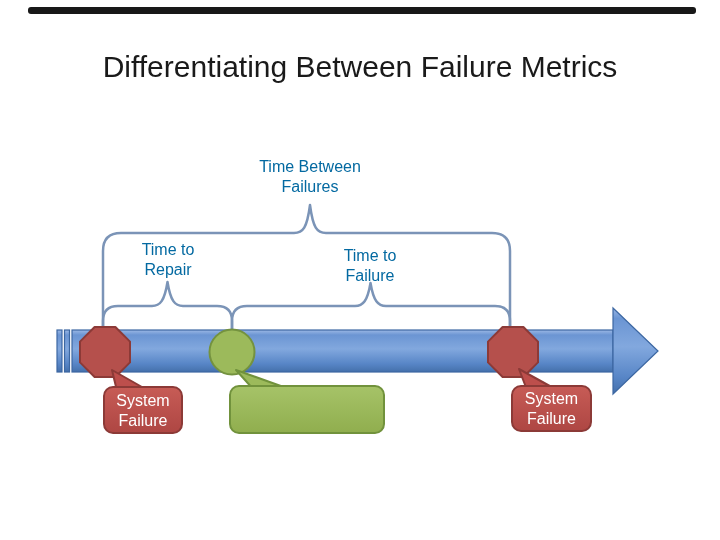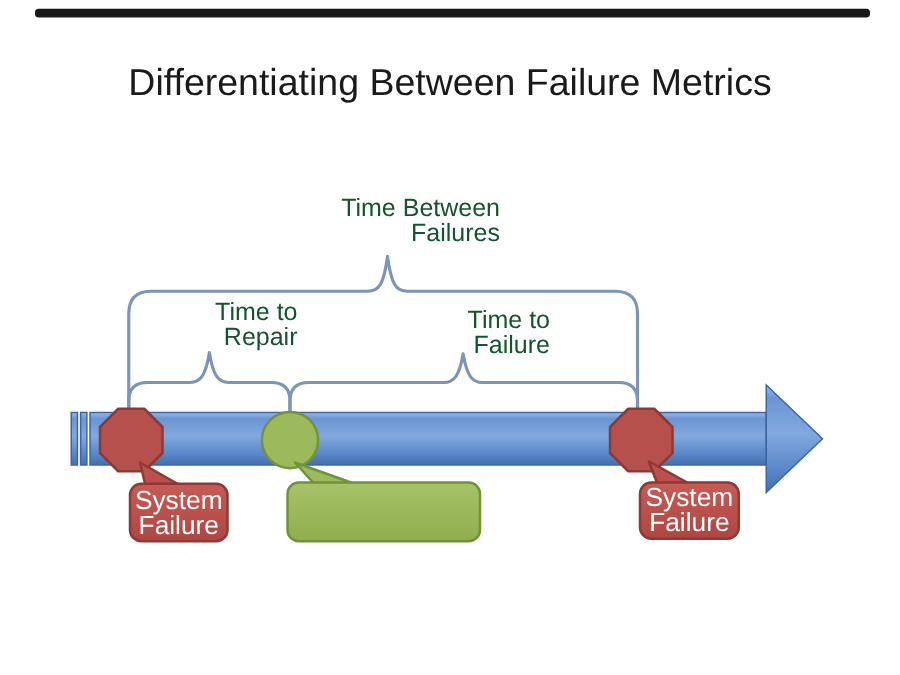--- a/index.html
+++ b/index.html
@@ -23,33 +23,33 @@
     position: absolute;
     left: 0; right: 0; top: 50px;
     text-align: center;
     font-size: 30px;
     font-weight: 400;
     letter-spacing: 0px;
     color: #1a1a1a;
   }
   .label {
     position: absolute;
-    text-align: right;
-    font-size: 20px;
+    text-align: center;
+    font-size: 16px;
     line-height: 20px;
     white-space: pre-line;
-    color: #14532d;
+    color: #0369a1;
   }
   .lbl-tbf { left: 220px; top: 157px; width: 180px; }
   .lbl-ttr { left: 98px;  top: 240px; width: 140px; }
   .lbl-ttf { left: 300px; top: 246px; width: 140px; }
   .callout-text {
     position: absolute;
     text-align: center;
-    font-size: 21px;
+    font-size: 16px;
     line-height: 20px;
     white-space: pre-line;
     color: #ffffff;
   }
   .co-text-1 { left: 104px; top: 391px; width: 78px; }
   .co-text-2 { left: 230px; top: 390px; width: 154px; }
   .co-text-3 { left: 512px; top: 389px; width: 79px; }
   svg.layer { position: absolute; left: 0; top: 0; }
 </style>
 </head>

